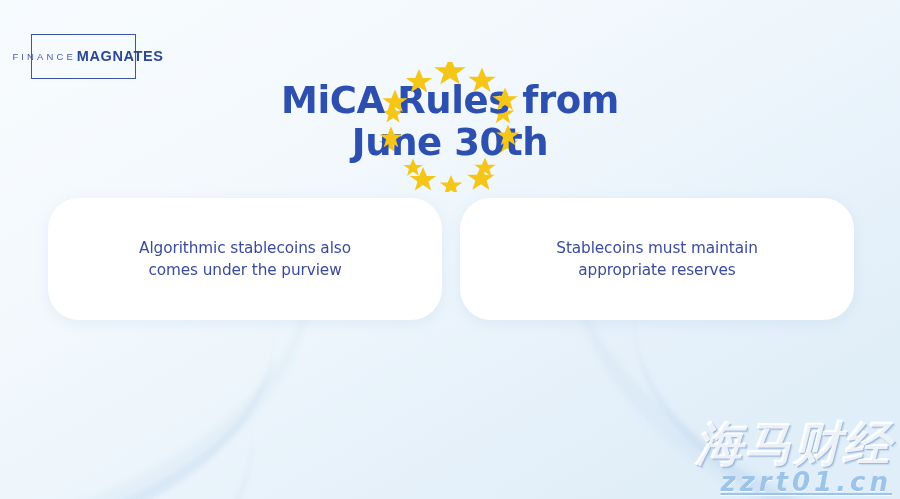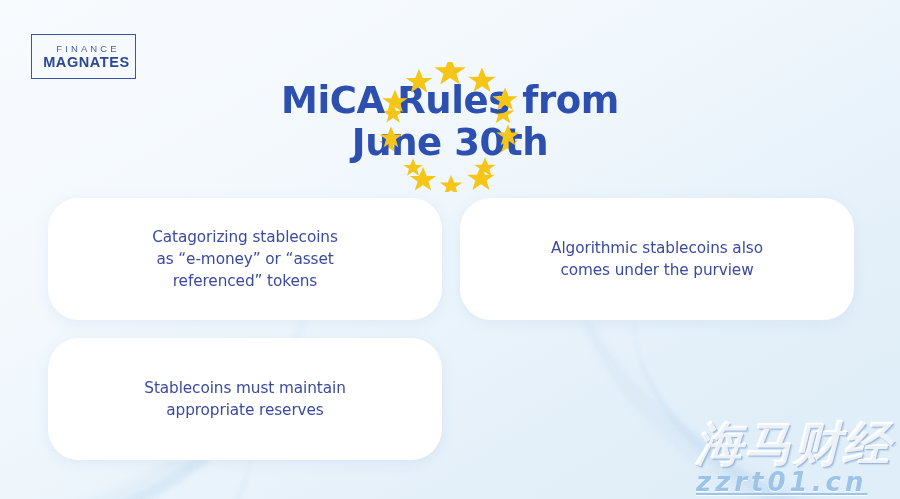--- a/index.html
+++ b/index.html
@@ -74,21 +74,21 @@
     filter:blur(2px);
   }
 
   
   #logo {
     position:absolute;
     left:31px; top:34px;
     width:105px; height:45px;
     border:1.6px solid #3a55a8;
     display:flex;
-    flex-direction:column;
+    flex-direction:row;
     align-items:center;
     justify-content:center;
     background:transparent;
     gap:1px;
     padding-left:6px;
   }
   #logo .l1 {
     font-size:9.5px;
     letter-spacing:3.1px;
     color:#4a5fa8;
@@ -166,21 +166,21 @@
     font-weight:400;
     letter-spacing:-0.1px;
     white-space:pre-line;
   }
 
   
   #watermark {
     position:absolute;
     right:8px; bottom:4px;
     z-index:6;
-    text-align:left;
+    text-align:right;
     pointer-events:none;
   }
   #wm-cn {
     font-family:"DejaVu Sans", sans-serif;
     font-size:47px;
     font-weight:700;
     font-style:italic;
     letter-spacing:2px;
     line-height:1;
     color:rgba(255,255,255,0.80);
@@ -267,25 +267,20 @@
 
           <use href="#st2" transform="translate(56,76)  scale(1.15)"></use>
           <use href="#st2" transform="translate(173,74) scale(1.15)"></use>
         </g>
       </svg>
     </div>
   </div>
 
   <div id="cards">
     <div class="card">
-      <div class="card-text">Catagorizing stablecoins
-as “e-money” or “asset
-referenced” tokens</div>
-    </div>
-    <div class="card">
       <div class="card-text">Algorithmic stablecoins also
 comes under the purview</div>
     </div>
     <div class="card">
       <div class="card-text">Stablecoins must maintain
 appropriate reserves</div>
     </div>
   </div>
 
   <div id="watermark">

